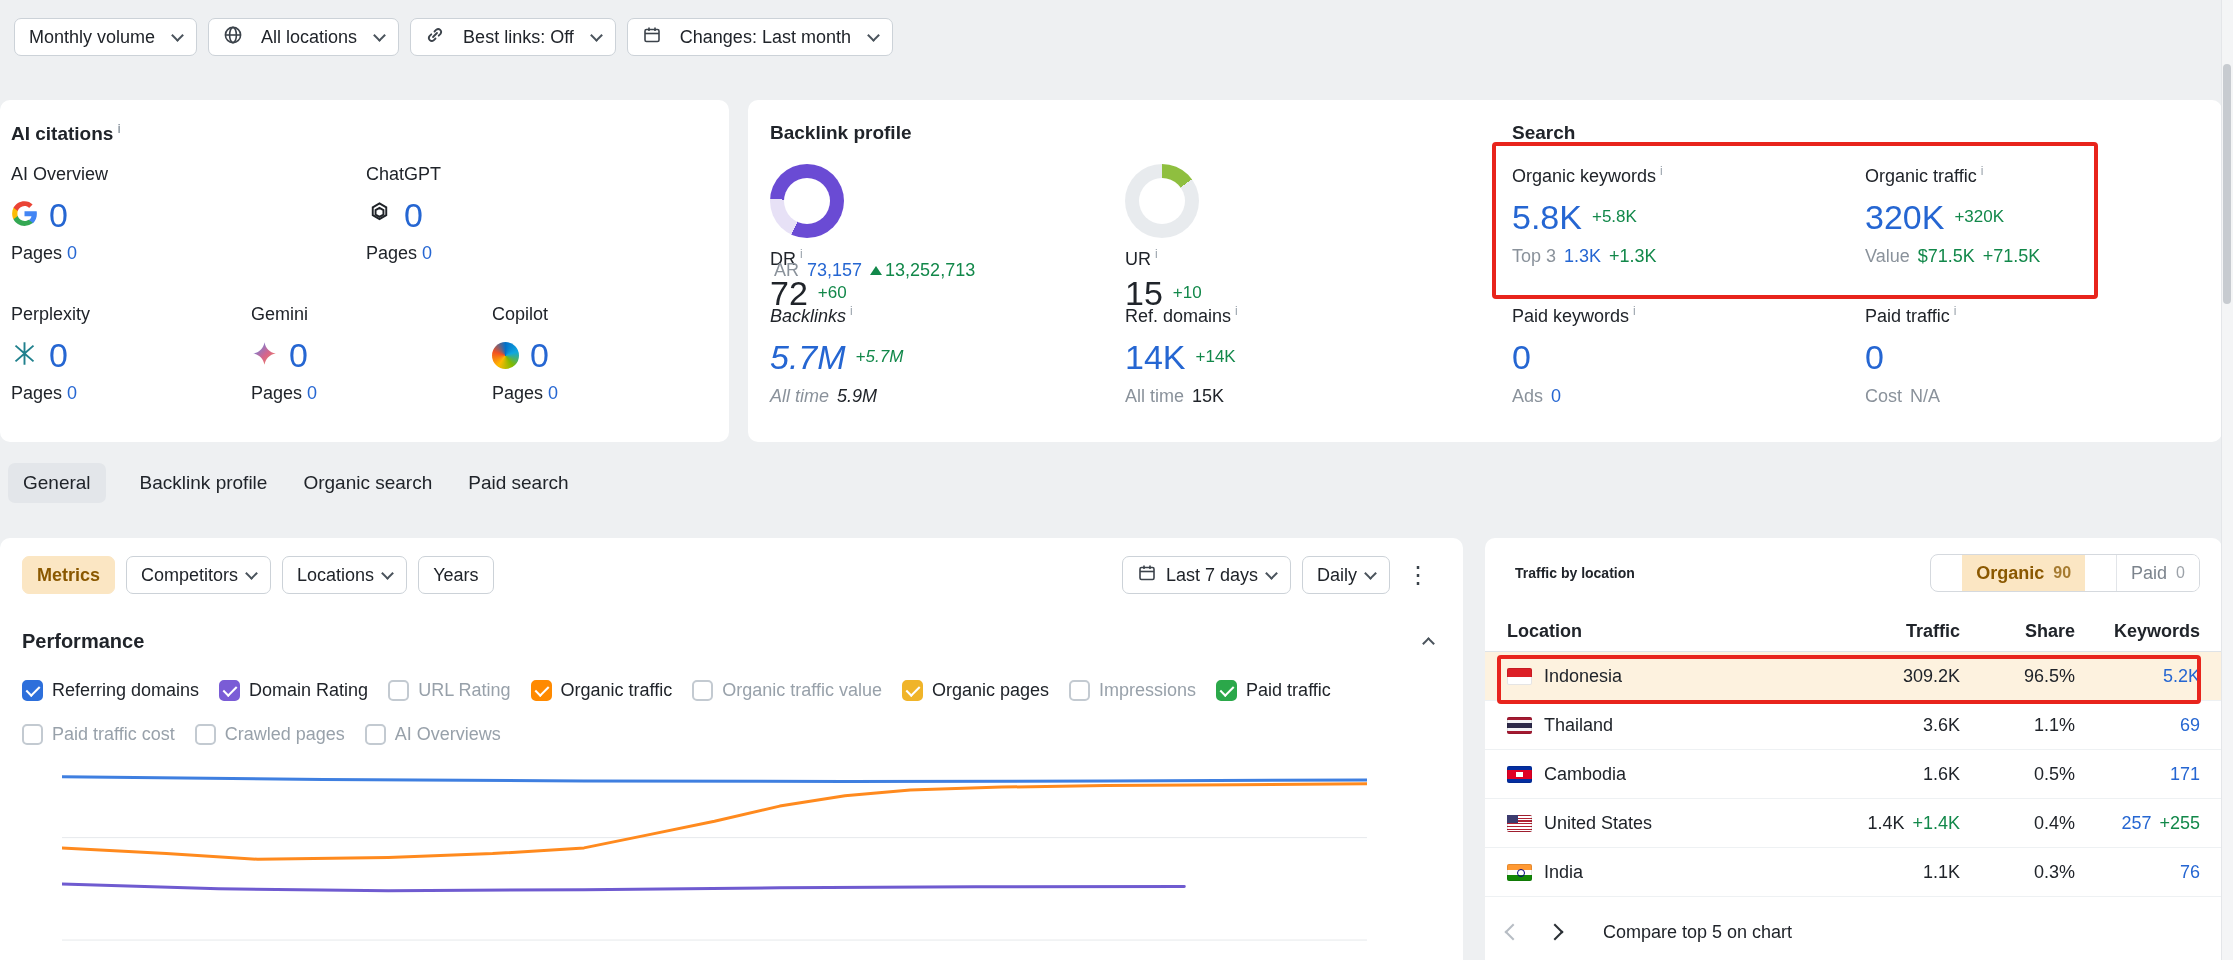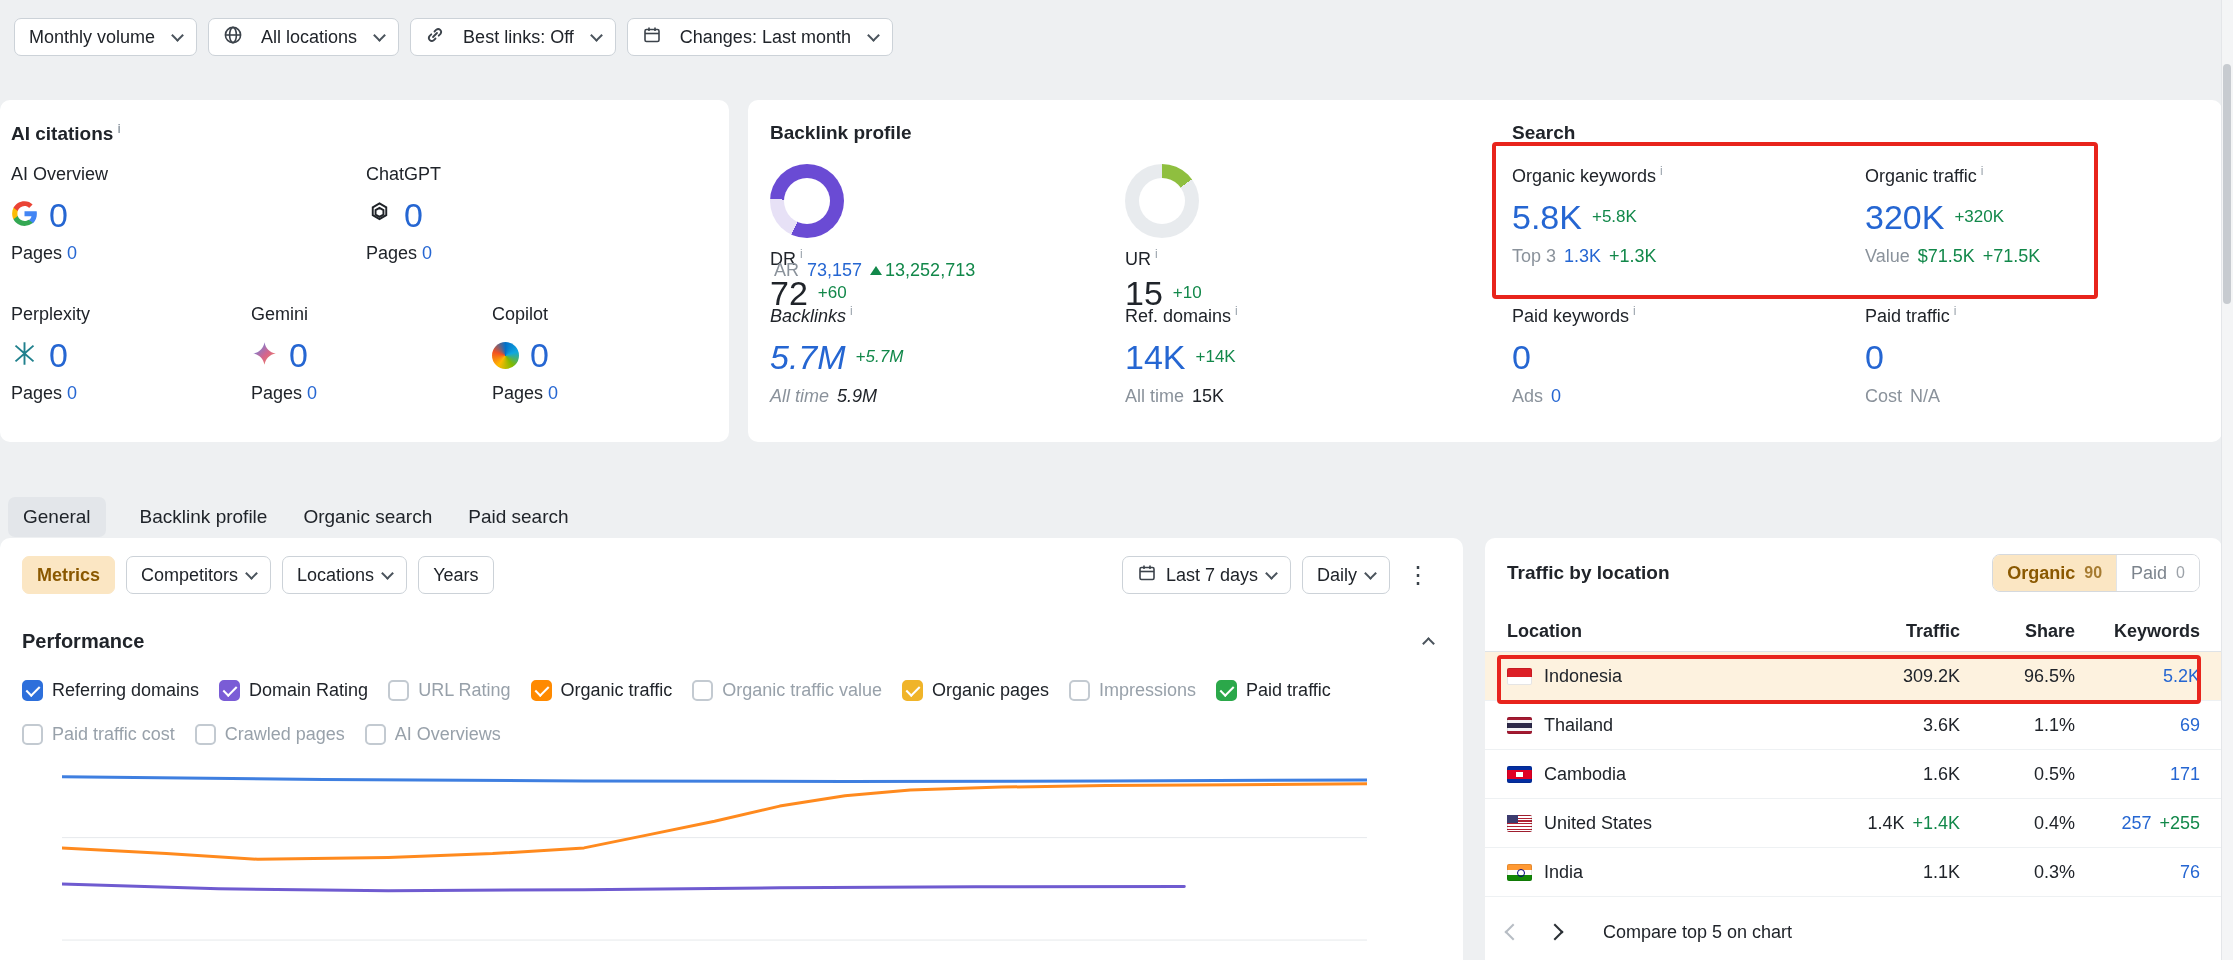--- a/index.html
+++ b/index.html
@@ -69,21 +69,21 @@
   .stat .slabel{font-size:18px;}
   .stat .valrow{display:flex;align-items:center;gap:10px;margin-top:10px;height:40px;}
   .stat .sub{margin-top:9px;font-size:18px;display:flex;gap:8px;align-items:center;}
 
   
   .anno{position:absolute;border:4px solid #e8241c;border-radius:4px;pointer-events:none;z-index:40;}
   .anno-search{left:1492px;top:142px;width:606px;height:157px;}
   .anno-row{left:1497px;top:655px;width:704px;height:49px;}
 
   
-  .tabs{position:absolute;left:8px;top:494px;height:46px;display:flex;align-items:center;gap:32px;}
+  .tabs{position:absolute;left:8px;top:460px;height:46px;display:flex;align-items:center;gap:32px;}
   .tab{background:none;border:none;font-family:inherit;font-size:19px;color:#20242a;cursor:pointer;
        padding:9px 2px;border-radius:7px;white-space:nowrap;}
   .tab.is-active{background:#e3e6ea;padding:9px 15px;}
 
   
   .controls-row{position:absolute;left:22px;right:28px;top:18px;display:flex;align-items:center;gap:11px;}
   .btn{display:inline-flex;align-items:center;gap:9px;height:38px;padding:0 14px;font-size:18px;
        background:#fff;border:1px solid #ccd2d8;border-radius:7px;cursor:pointer;color:#20242a;
        font-family:inherit;white-space:nowrap;}
   .btn svg{width:20px;height:20px;}
@@ -101,24 +101,24 @@
   .chk.is-checked{color:#20242a;}
   .box{width:21px;height:21px;border:2px solid #c3cad1;border-radius:5px;background:#fff;position:relative;flex:0 0 auto;}
   .chk.is-checked .box::after{content:"";position:absolute;left:5px;top:1px;width:6px;height:11px;
        border-right:2.5px solid #fff;border-bottom:2.5px solid #fff;transform:rotate(45deg);}
 
   .chart{position:absolute;left:62px;right:96px;top:232px;bottom:0;}
   .chart svg{width:100%;height:100%;display:block;}
 
   
   .tl-head{position:absolute;left:22px;right:22px;top:16px;display:flex;align-items:center;justify-content:space-between;}
-  .tl-head h3{margin:0;font-size:19px;font-weight:700;}
+  .tl-head h3{margin:8px;font-size:14px;font-weight:700;}
   .toggle{display:flex;border:1px solid #d5d9de;border-radius:8px;overflow:hidden;height:38px;background:#fff;}
   .tg{display:flex;align-items:center;gap:9px;padding:0 14px;font-size:18px;background:#fff;border:none;
-      cursor:pointer;color:#7c848d;font-family:inherit;}
+      cursor:pointer;color:#7c848d;font-family:inherit;margin-left:31px;}
   .tg .cnt{font-size:16px;opacity:.75;}
   .tg + .tg{border-left:1px solid #e2e5e9;}
   .tg.is-selected{background:#fbe6c3;color:#8a5800;font-weight:700;}
 
   .tl-hrow{position:absolute;left:0;right:0;top:74px;height:40px;display:flex;align-items:center;
            padding:0 22px;font-weight:700;font-size:18px;border-bottom:1px solid #dfe3e7;}
   .c-loc{flex:1;display:flex;align-items:center;min-width:0;}
   .c-traffic{width:150px;display:flex;justify-content:flex-end;gap:8px;}
   .c-share{width:115px;text-align:right;}
   .c-kw{width:125px;display:flex;justify-content:flex-end;gap:8px;}

